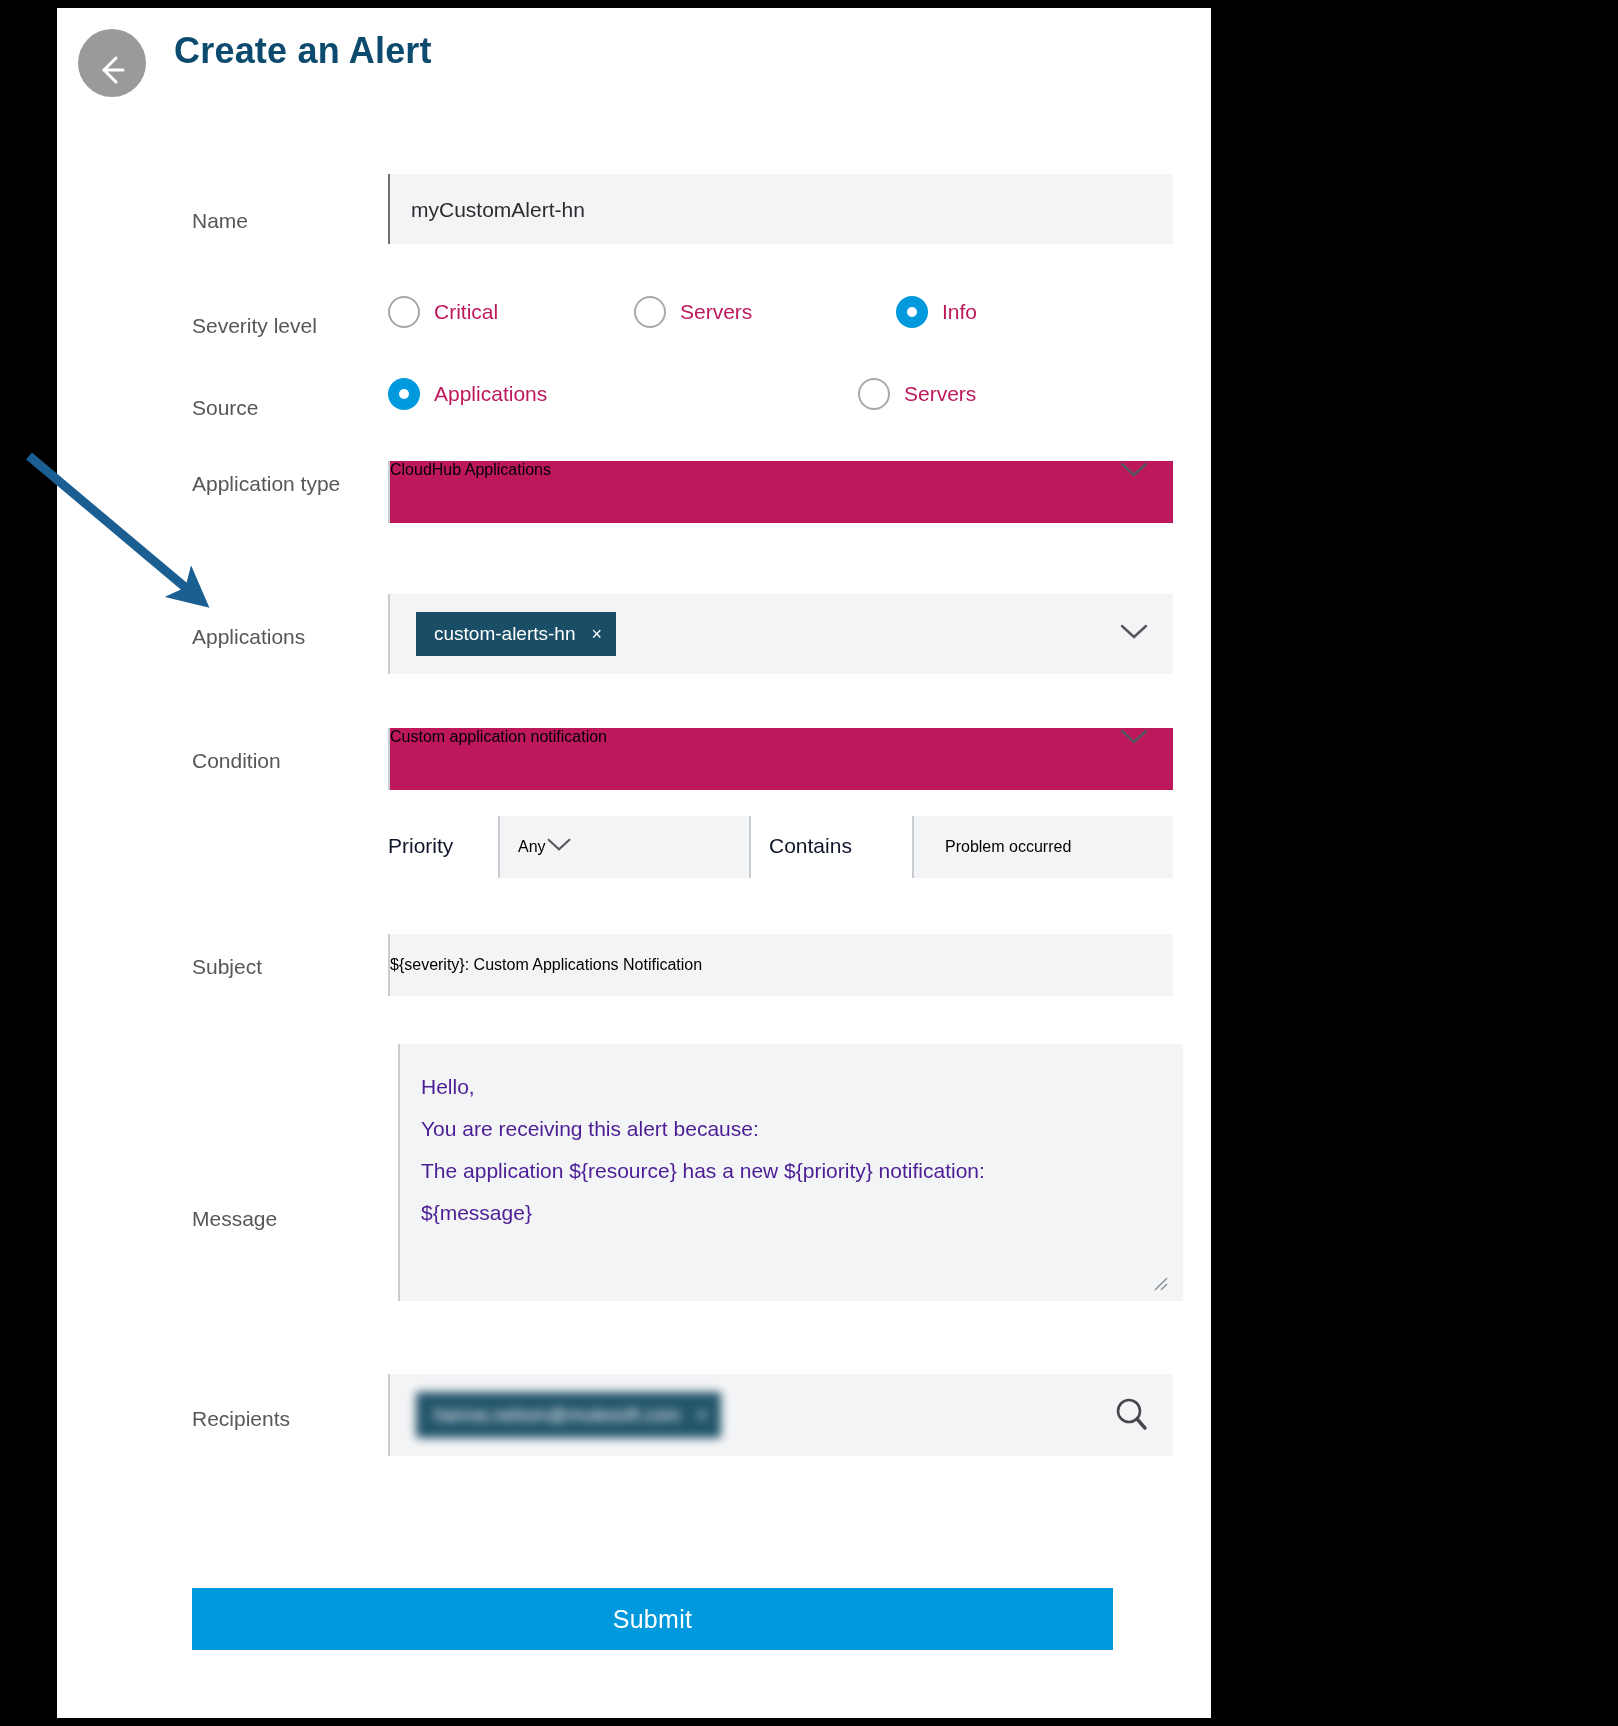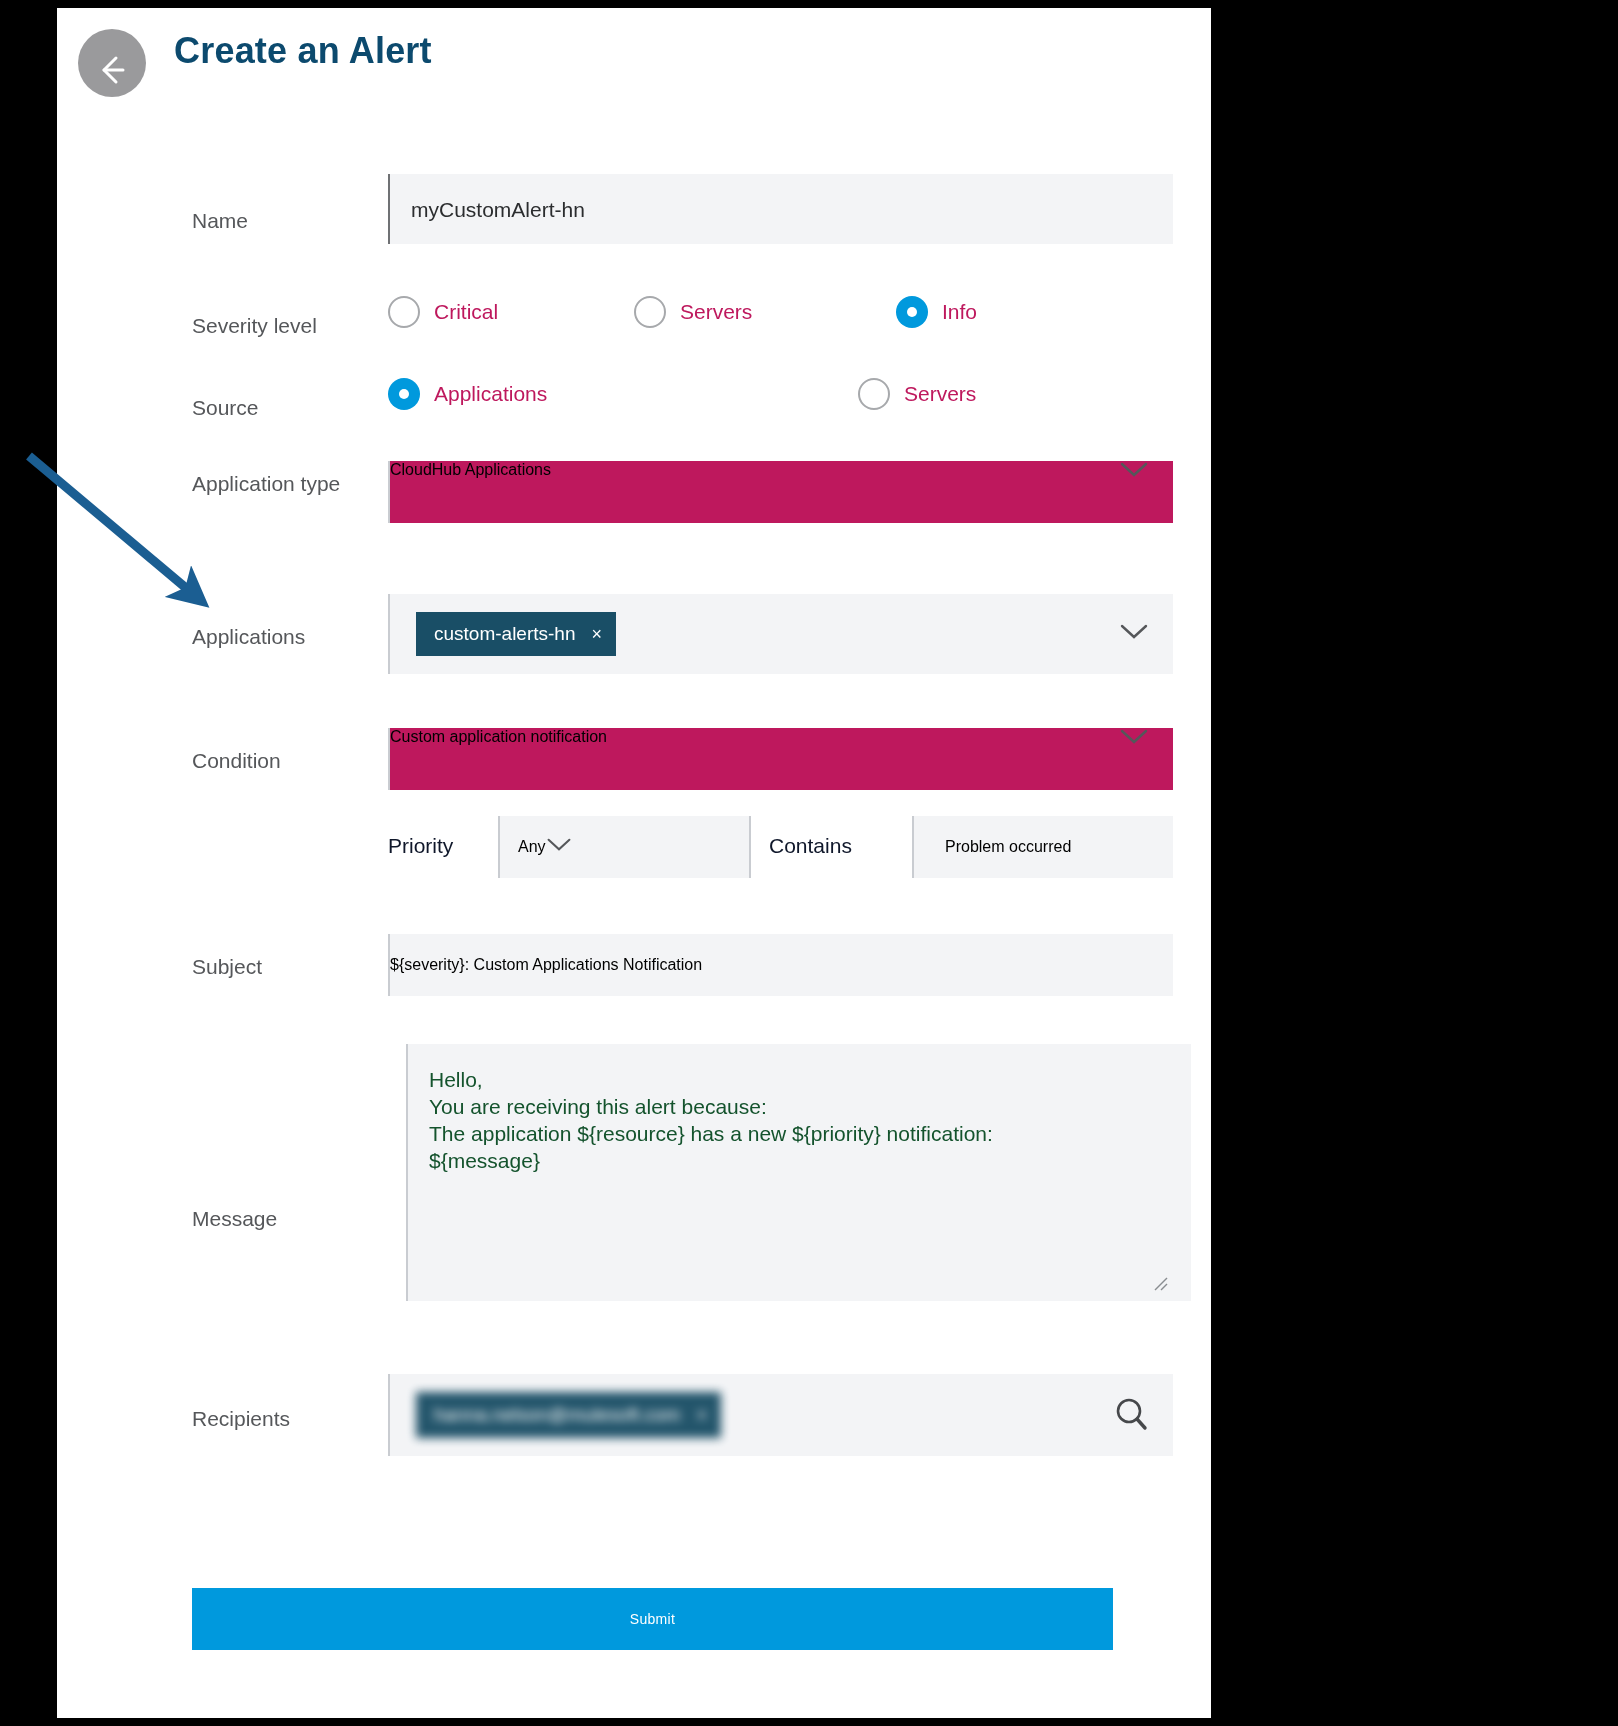--- a/index.html
+++ b/index.html
@@ -260,29 +260,29 @@
     box-sizing: border-box;
     display: flex;
     align-items: center;
   }
 
   
   #row-message { top: 928px; }
   #row-message .label { top: 160px; }
   #field-message {
     position: absolute;
-    left: 349px; top: 0;
+    left: 341px; top: 0;
     width: 785px; height: 257px;
     background: #f3f4f6;
     border-left: 2px solid #c9ccd1;
     box-sizing: border-box;
     padding: 22px 0 0 21px;
     font-size: 21px;
-    color: #14532d;
-    line-height: 27px;
+    color: #4c1d95;
+    line-height: 42px;
     white-space: pre-wrap;
     overflow: hidden;
     cursor: text;
   }
   .resize-grip {
     position: absolute;
     right: 5px;
     bottom: 4px;
     width: 14px; height: 14px;
     pointer-events: none;
@@ -327,21 +327,21 @@
   
   #submit-btn {
     position: absolute;
     left: 135px;
     top: 1472px;
     width: 921px;
     height: 62px;
     background: #0099dd;
     border: none;
     color: #ffffff;
-    font-size: 14px;
+    font-size: 25px;
     font-family: "Liberation Sans", sans-serif;
     cursor: pointer;
     letter-spacing: 0.3px;
   }
 
   
   #annotation-arrow {
     position: absolute;
     left: 0; top: 430px;
     width: 260px; height: 200px;

